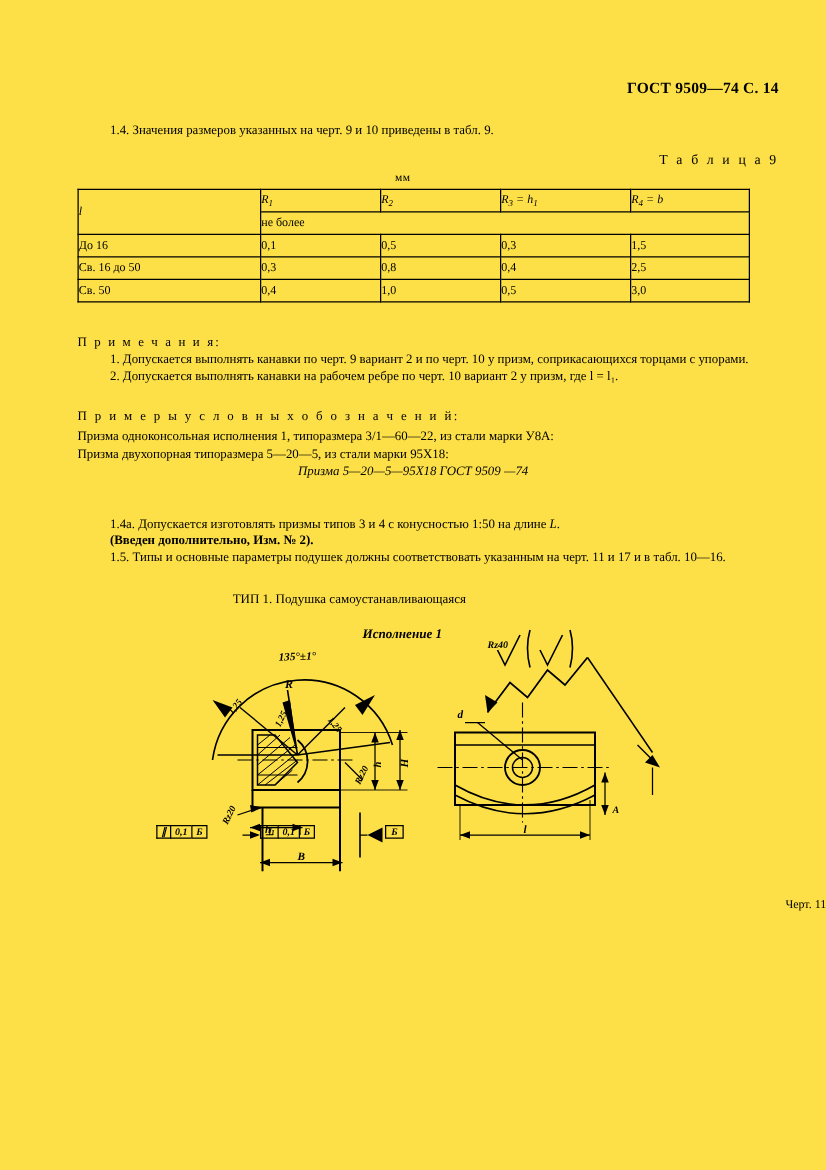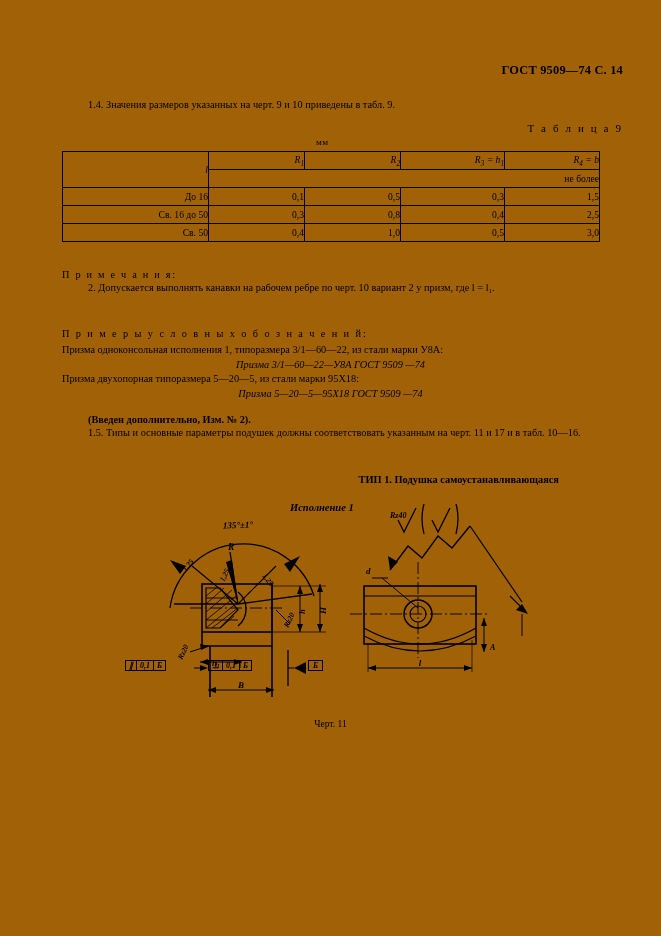--- a/index.html
+++ b/index.html
@@ -13,21 +13,21 @@
     position: relative;
     font-family: "Liberation Serif", "DejaVu Serif", serif;
     color: #000000;
     overflow: hidden;
   }
   .page {
     position: absolute;
     left: 0; top: 0;
     width: 661px;
     height: 936px;
-    background: #a16207;
+    background: #fde047;
   }
   
   .hdr {
     position: absolute;
     right: 38px;
     top: 63px;
     font-size: 12.4px;
     font-weight: bold;
     letter-spacing: 0.2px;
     white-space: nowrap;
@@ -61,21 +61,21 @@
     width: 537px;
   }
   table.t9 {
     border-collapse: collapse;
     width: 537px;
     font-size: 9.6px;
     table-layout: fixed;
   }
   table.t9 td, table.t9 th {
     border: 0.8px solid #000;
-    text-align: right;
+    text-align: left;
     font-weight: normal;
     padding: 0;
     height: 17px;
     vertical-align: middle;
   }
   .c-l  { width: 146px; }
   .c-r1 { width: 96px; }
   .c-r2 { width: 96px; }
   .c-r3 { width: 104px; }
   .c-r4 { width: 95px; }
@@ -103,29 +103,29 @@
     text-align: center;
     font-style: italic;
     margin: 1px 0 1px 0;
   }
   .para-14a { left: 62px; top: 413px; width: 537px; }
   .bold { font-weight: bold; }
   .type1-head {
     position: absolute;
     left: 0; top: 474px;
     width: 559px;
-    text-align: right;
+    text-align: center;
     font-size: 10.4px;
-    font-weight: bold;
+    font-weight: normal;
   }
   .fig-cap {
     position: absolute;
     left: 0; top: 718px;
     width: 661px;
-    text-align: center;
+    text-align: right;
     font-size: 9.6px;
   }
   
   .drawing {
     position: absolute;
     left: 150px;
     top: 500px;
     width: 400px;
     height: 215px;
   }
@@ -193,32 +193,33 @@
           <td class="row-td">1,0</td>
           <td class="row-td">0,5</td>
           <td class="row-td">3,0</td>
         </tr>
       </tbody>
     </table>
   </div>
 
   <div class="txt notes">
     <div class="sp-head" style="">П р и м е ч а н и я:</div>
+    <div style="text-indent:26px">1. Допускается выполнять канавки по черт. 9 вариант 2 и по черт. 10 у призм, соприкасающихся торцами с упорами.</div>
     <div style="text-indent:26px">2. Допускается выполнять канавки на рабочем ребре по черт. 10 вариант 2 у призм, где  l = l₁.</div>
   </div>
 
   <div class="txt examples">
     <div class="ex-title">П р и м е р ы   у с л о в н ы х   о б о з н а ч е н и й:</div>
     <div class="ex-line">Призма одноконсольная исполнения 1, типоразмера 3/1—60—22, из стали марки У8А:</div>
-    <div class="ex-code">Призма 3/1—60—22—У8А ГОСТ 9509 —74</div>
     <div class="ex-line">Призма двухопорная типоразмера 5—20—5, из стали марки 95Х18:</div>
     <div class="ex-code">Призма 5—20—5—95Х18 ГОСТ 9509 —74</div>
   </div>
 
   <div class="txt para-14a">
+    <div style="text-indent:26px"><span>1.4а. Допускается изготовлять призмы типов 3 и 4 с конусностью 1:50 на длине </span><span class="ital">L</span><span>.</span></div>
     <div class="bold" style="text-indent:26px">(Введен дополнительно, Изм. № 2).</div>
     <div style="text-indent:26px">1.5. Типы  и  основные  параметры  подушек должны соответствовать указанным на черт. 11 и 17 и в табл. 10—16.</div>
   </div>
 
   <div class="type1-head">ТИП 1. Подушка самоустанавливающаяся</div>
 
   <div class="drawing">
     <svg width="400" height="215" viewBox="0 0 400 215">
       <g stroke="#000" fill="none" stroke-width="1.2">
 

